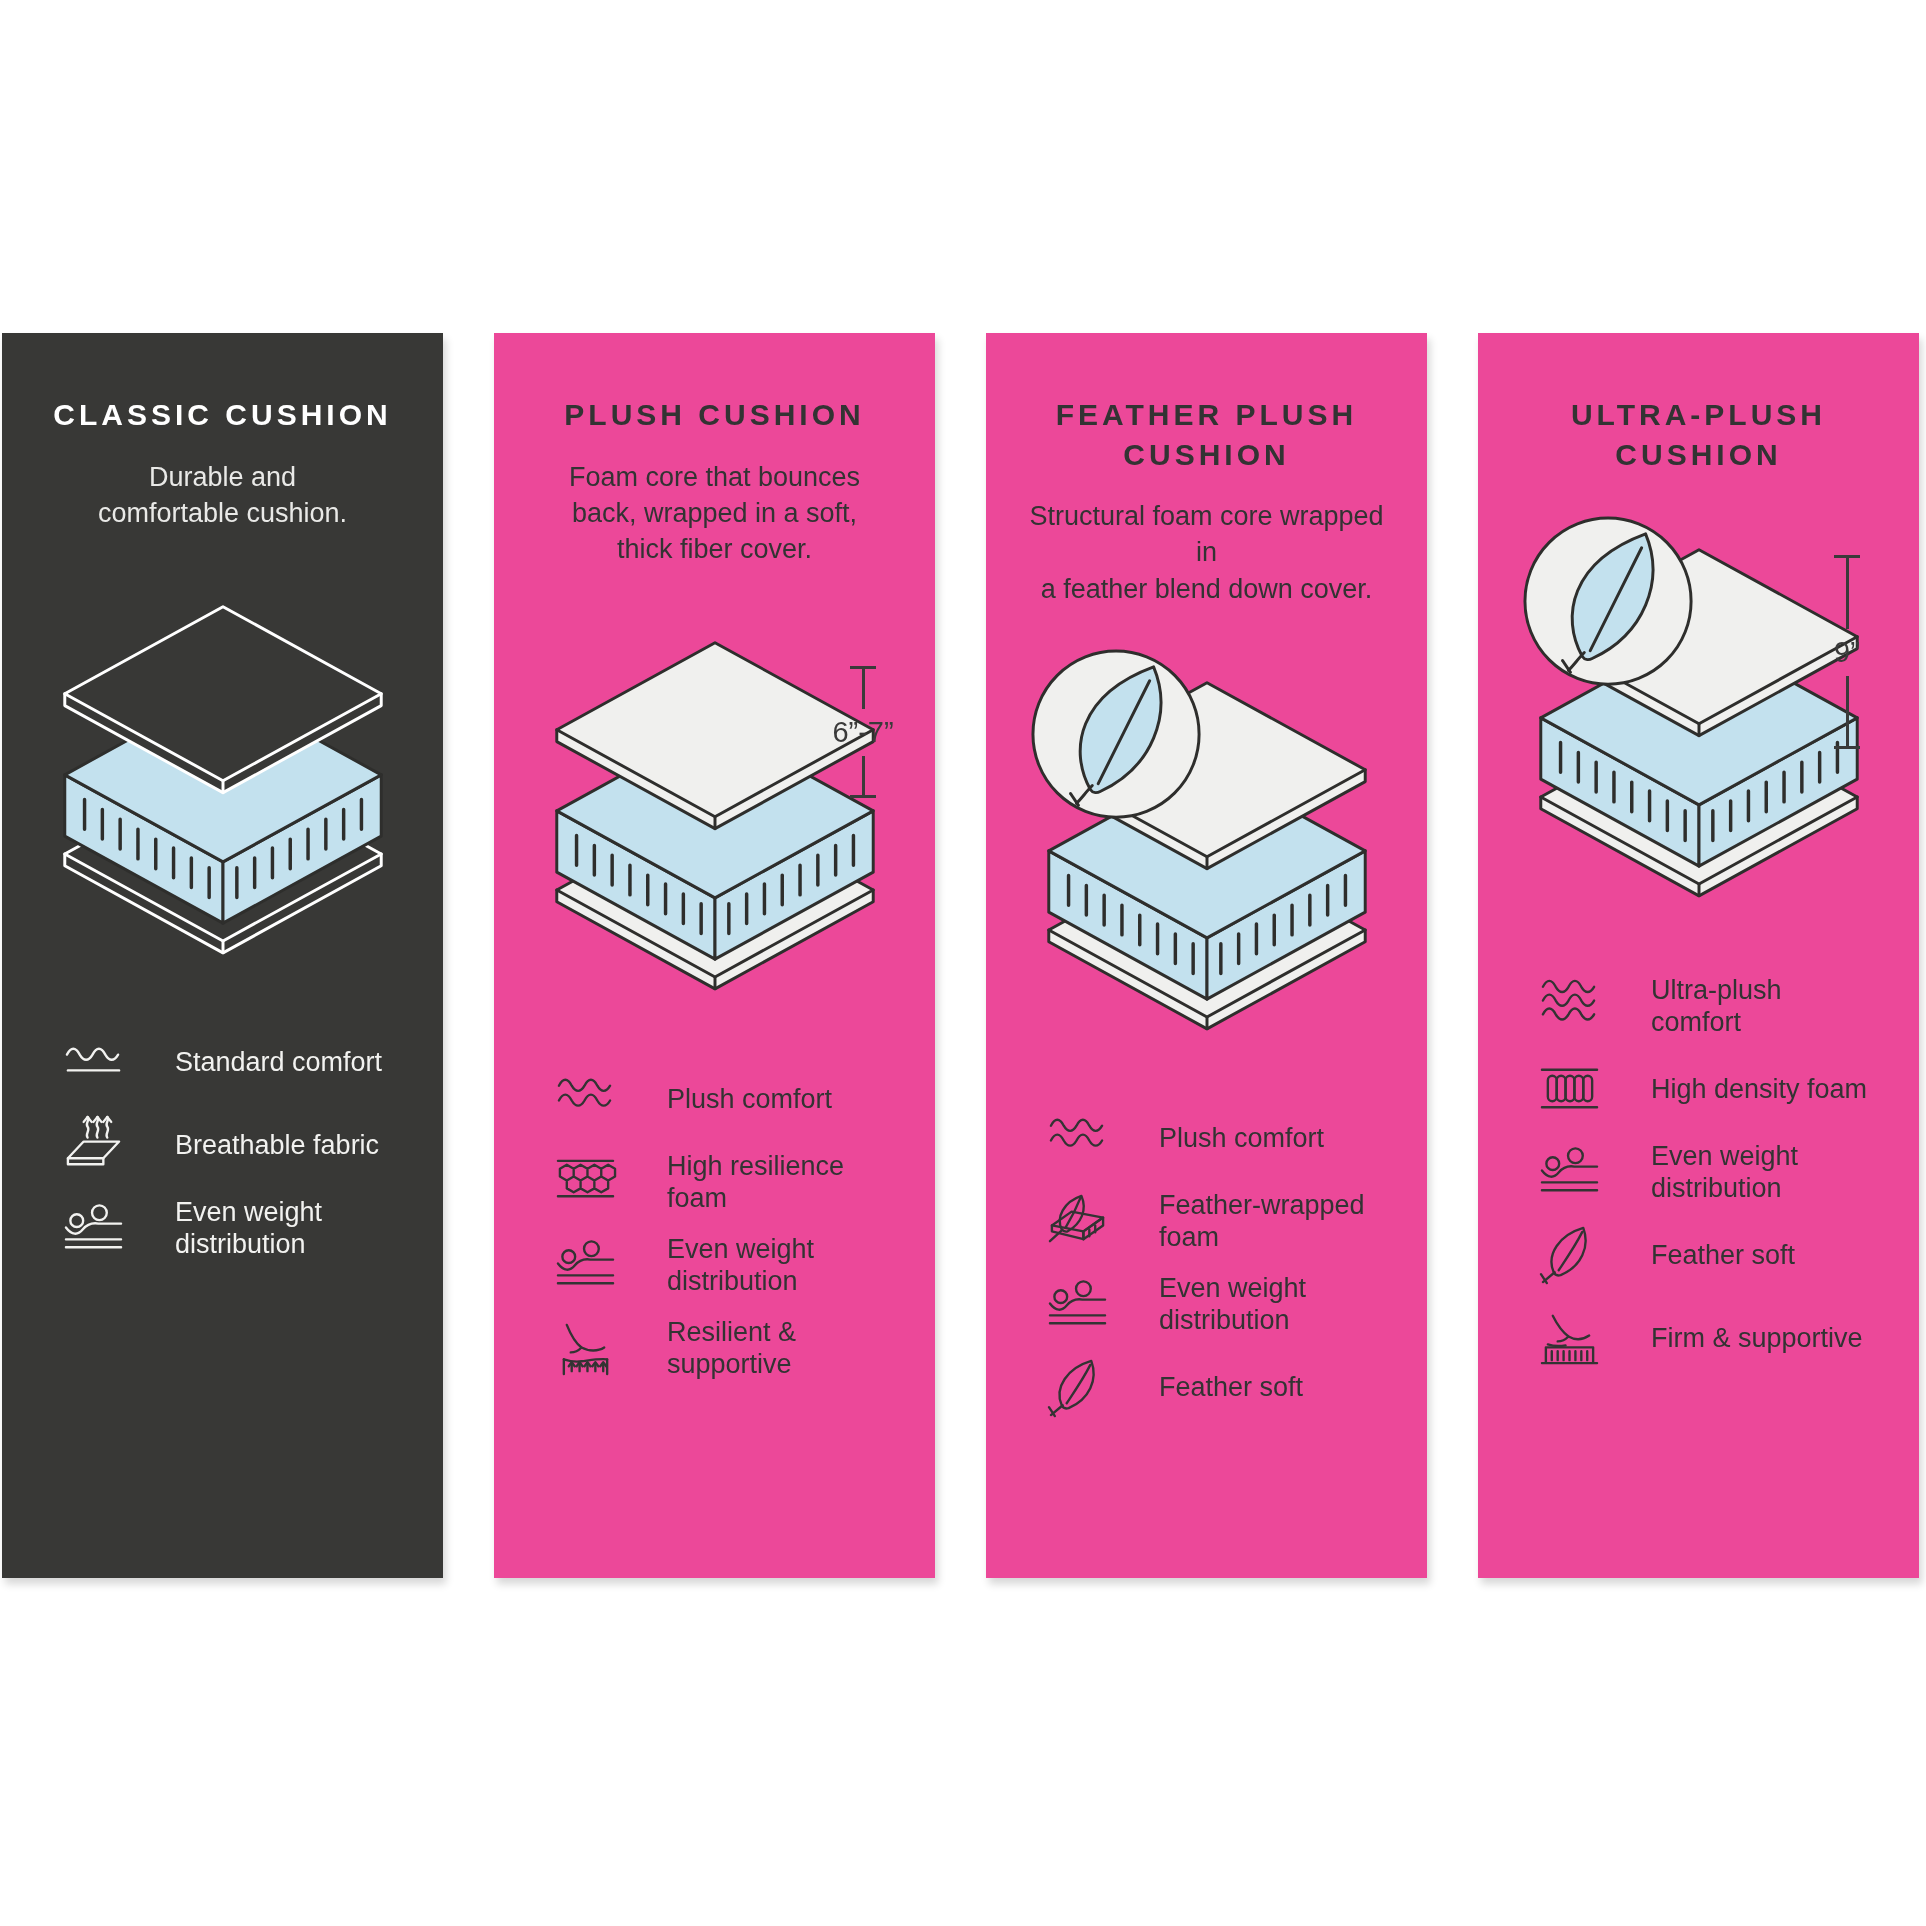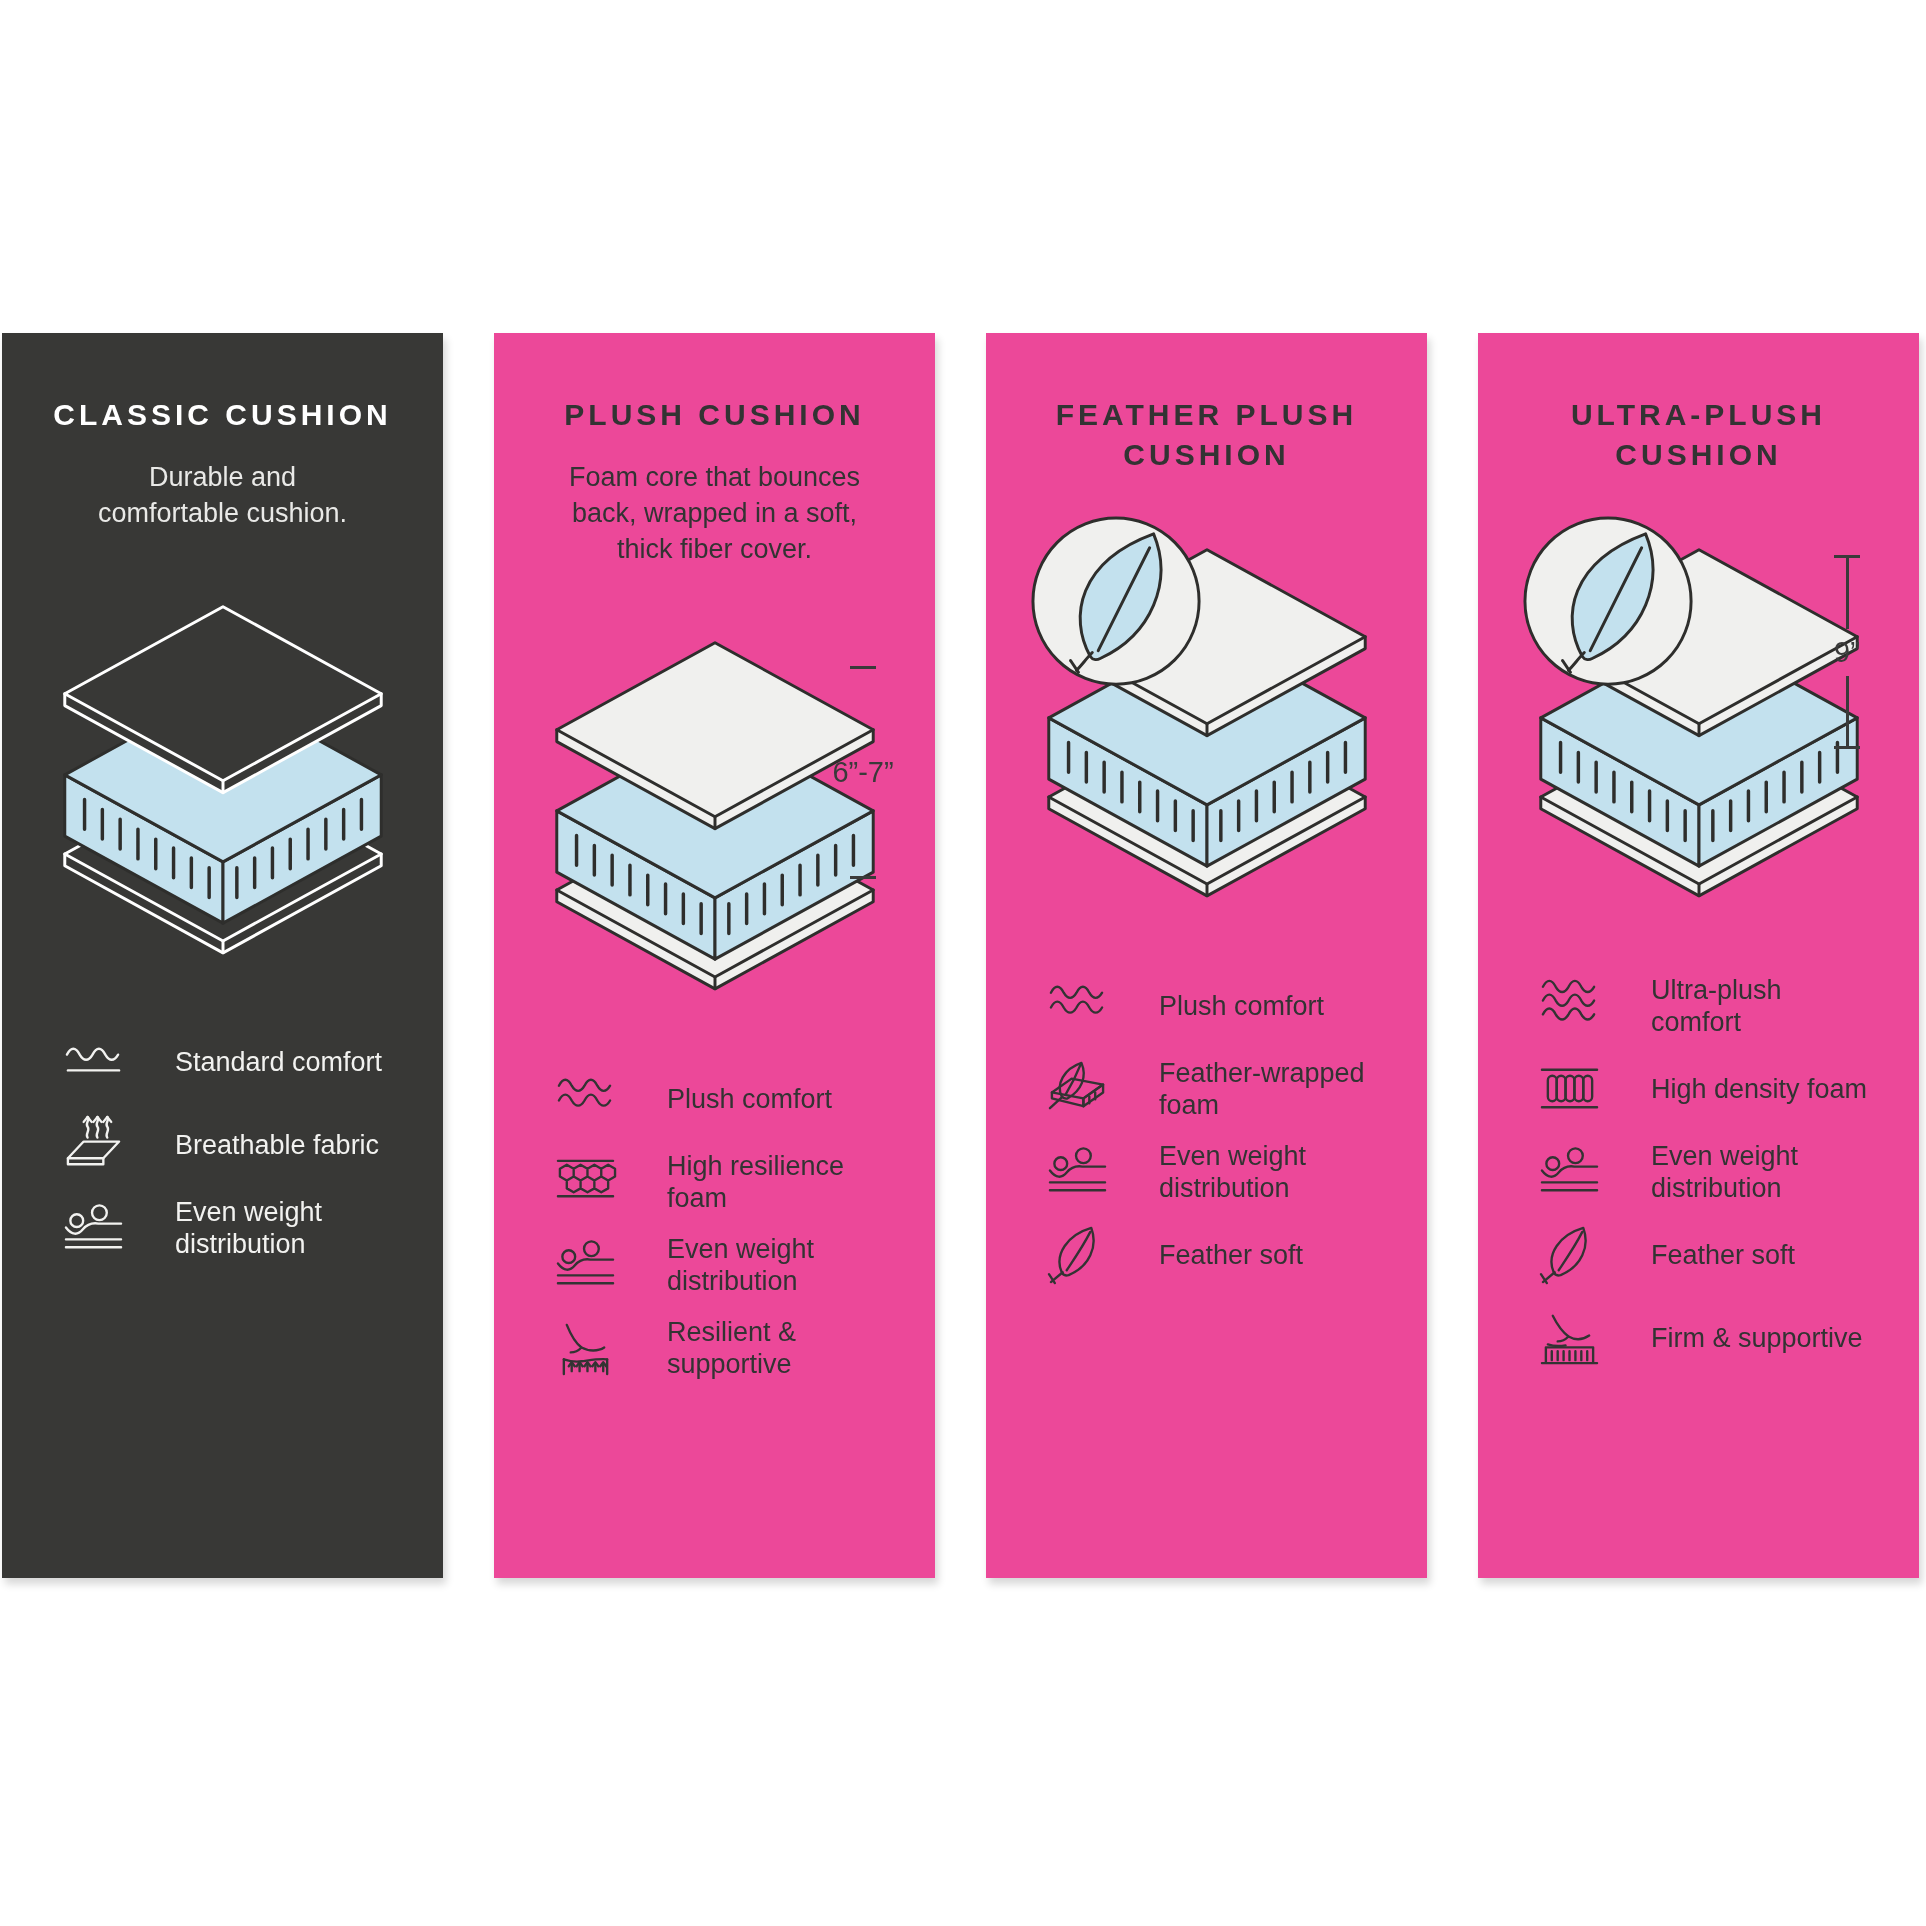--- a/index.html
+++ b/index.html
@@ -200,21 +200,21 @@
       <div>Foam core that bounces</div>
       <div>back, wrapped in a soft,</div>
       <div>thick fiber cover.</div>
     </div>
     <div class="illo">
       <svg class="illo-svg" viewBox="0 0 360 430">
         <use href="#sheet-shape" y="222" class="sheet"></use>
         <use href="#foam-shape"></use>
         <use href="#sheet-shape" y="60" class="sheet"></use>
       </svg>
-      <div class="measure" style="top:83px;height:132px;gap:40px;">
+      <div class="measure" style="top:83px;height:132px;">
         <span class="cap"></span>
         <span class="seg"></span>
         <span class="mlabel">6”-7”</span>
         <span class="seg"></span>
         <span class="cap"></span>
       </div>
     </div>
     <div class="features">
       <div class="frow">
         <span class="ficon-box">
@@ -259,20 +259,24 @@
           <div>supportive</div>
         </span>
       </div>
     </div>
   </section>
 
   <section class="panel panel--light">
     <div class="ptitle">
       <div>FEATHER PLUSH</div>
       <div>CUSHION</div>
+    </div>
+    <div class="pdesc">
+      <div>Structural foam core wrapped in</div>
+      <div>a feather blend down cover.</div>
     </div>
     <div class="illo">
       <svg class="illo-svg" viewBox="0 0 360 430">
         <use href="#sheet-shape" y="222" class="sheet"></use>
         <use href="#foam-shape"></use>
         <use href="#sheet-shape" y="60" class="sheet"></use>
         <use href="#badge-shape"></use>
       </svg>
     </div>
     <div class="features">

